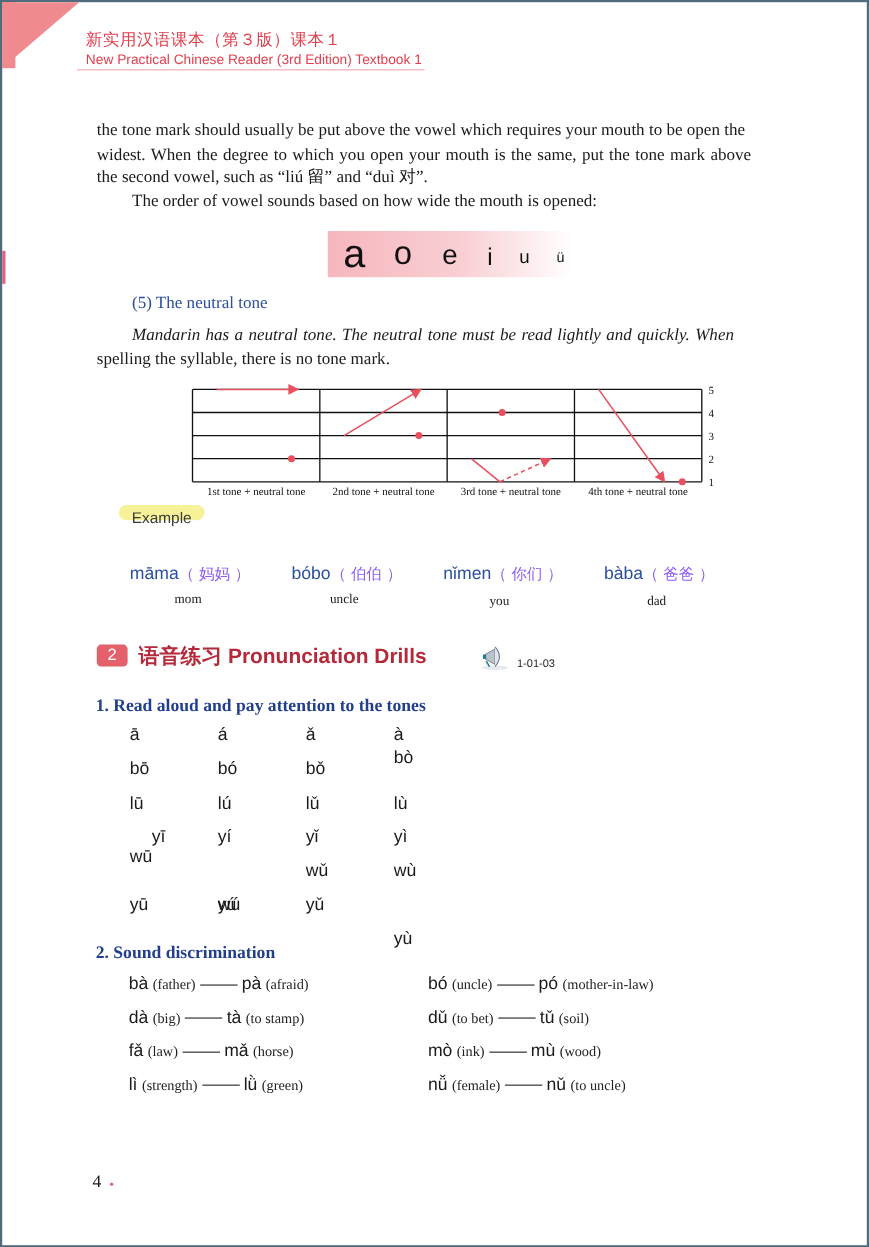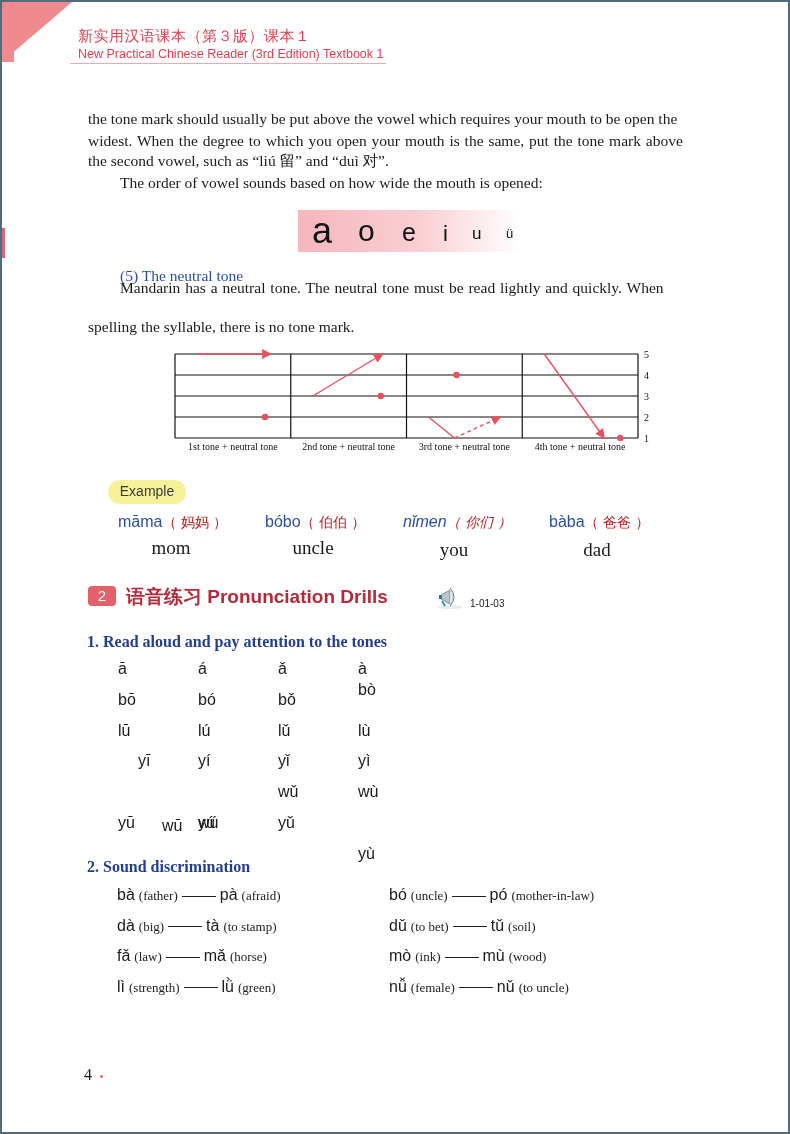--- a/index.html
+++ b/index.html
@@ -26,27 +26,27 @@
   .p { position: absolute; font-size: 15.5px; line-height: 21px; }
   .blue { color: #2b4f9e; }
 
   .vowel-box {
     position: absolute; left: 298px; top: 210px; width: 222px; height: 42px;
     background: linear-gradient(90deg, #f6b6bd 0%, #f9cfd3 55%, #ffffff 100%);
   }
   .vowel { position: absolute; font-family: "Liberation Sans", sans-serif; color: #111; top: 0; }
 
   .example-pill {
-    position: absolute; left: 108px; top: 480px; width: 78px; height: 24px; border-radius: 12px;
+    position: absolute; left: 108px; top: 459px; width: 78px; height: 14px; border-radius: 12px;
     background: #f7f29a; font-family: "Liberation Sans", sans-serif; font-size: 14px; color: #3a3a3a;
     text-align: center; line-height: 22px;
   }
   .ex-word { position: absolute; top: 513px; font-family: "Liberation Sans", sans-serif; font-size: 16px; color: #2b4f9e; white-space: nowrap; }
-  .ex-word .han { font-family: "DejaVu Sans", sans-serif; font-size: 14px; color: #b91c1c; }
-  .ex-mean { position: absolute; top: 537px; font-size: 19px; text-align: center; width: 90px; }
+  .ex-word .han { font-family: "DejaVu Sans", sans-serif; font-size: 14px; color: #8b5cf6; }
+  .ex-mean { position: absolute; top: 537px; font-size: 12px; text-align: center; width: 90px; }
 
   .sec-badge { position: absolute; left: 88px; top: 586px; width: 28px; height: 20px; border-radius: 4px; background: #e4606a; color: #fff; font-family: "Liberation Sans", sans-serif; font-size: 15px; text-align: center; line-height: 20px; }
   .sec-title { position: absolute; left: 126px; top: 584px; font-family: "Liberation Sans", sans-serif; font-weight: bold; font-size: 19px; color: #b42a3a; white-space: nowrap; }
   .audio-code { position: absolute; left: 470px; top: 598px; font-family: "Liberation Sans", sans-serif; font-size: 10px; color: #222; }
   .speaker { position: absolute; left: 436px; top: 584px; width: 28px; height: 26px; }
 
   .drill-h { position: absolute; left: 87px; font-weight: bold; font-size: 16px; color: #223f8f; }
   .syl { position: absolute; font-family: "Liberation Sans", sans-serif; font-size: 16px; color: #1a1a1a; }
 
   .pair { position: absolute; font-size: 16px; white-space: nowrap; }
@@ -76,21 +76,21 @@
 <div class="vowel-box">
   <span class="vowel" style="left:14px; font-size:36px; top:0px;">a</span>
   <span class="vowel" style="left:60px; font-size:30px; top:4px;">o</span>
   <span class="vowel" style="left:104px; font-size:25px; top:8px;">e</span>
   <span class="vowel" style="left:145px; font-size:22px; top:11px;">i</span>
   <span class="vowel" style="left:174px; font-size:17px; top:14px;">u</span>
   <span class="vowel" style="left:208px; font-size:13px; top:16px;">ü</span>
 </div>
 
 <div class="p blue" style="left:120px; top:265px;">(5) The neutral tone</div>
-<div class="p" style="left:120px; top:277px; word-spacing:1px;">Mandarin has a neutral tone. The neutral tone must be read lightly and quickly. When</div>
+<div class="p" style="left:120px; top:294px; word-spacing:1px;font-style:italic;">Mandarin has a neutral tone. The neutral tone must be read lightly and quickly. When</div>
 <div class="p" style="left:88px; top:316px;">spelling the syllable, there is no tone mark.</div>
 
 <svg id="tone-diagram" style="position:absolute; left:170px; top:348px;" width="490" height="110" viewBox="0 0 490 110">
   <defs>
     <marker id="arr" viewBox="0 0 10 10" refX="9" refY="5" markerWidth="7" markerHeight="7" orient="auto-start-reverse">
       <path d="M0,0 L10,5 L0,10 z" fill="#e8505f"></path>
     </marker>
   </defs>
   <g id="grid">
       <line x1="5" y1="90" x2="468" y2="90" stroke="#111" stroke-width="1.2"></line>
@@ -129,21 +129,21 @@
 </svg>
 
 <div class="example-pill">Example</div>
 
 <div class="ex-word" style="left:118px;"><span>māma</span><span class="han">（ 妈妈 ）</span></div>
 <div class="ex-mean" style="left:126px;">mom</div>
 
 <div class="ex-word" style="left:265px;"><span>bóbo</span><span class="han">（ 伯伯 ）</span></div>
 <div class="ex-mean" style="left:268px;">uncle</div>
 
-<div class="ex-word" style="left:403px;font-style:italic;"><span>nǐmen</span><span class="han">（ 你们 ）</span></div>
+<div class="ex-word" style="left:403px;"><span>nǐmen</span><span class="han">（ 你们 ）</span></div>
 <div class="ex-mean" style="left:409px; top:539px;">you</div>
 
 <div class="ex-word" style="left:549px;"><span>bàba</span><span class="han">（ 爸爸 ）</span></div>
 <div class="ex-mean" style="left:552px; top:539px;">dad</div>
 
 <div class="sec-badge">2</div>
 <div class="sec-title">语音练习 Pronunciation Drills</div>
 <svg class="speaker" viewBox="0 0 28 26">
   <ellipse cx="14" cy="23" rx="12" ry="2" fill="#e6eaee"></ellipse>
   <path d="M5 11 L14 6 L14 20 L5 15 Z" fill="#b9c3cc" stroke="#6b7b88" stroke-width="0.8"></path>
@@ -164,21 +164,21 @@
     <div class="syl" style="left: 278px; top: 690.8px;">bǒ</div>
     <div class="syl" style="left: 358px; top: 681px;">bò</div>
     <div class="syl" style="left: 118px; top: 721.6px;">lū</div>
     <div class="syl" style="left: 198px; top: 721.6px;">lú</div>
     <div class="syl" style="left: 278px; top: 721.6px;">lǔ</div>
     <div class="syl" style="left: 358px; top: 721.6px;">lù</div>
     <div class="syl" style="left: 118px; top: 752.4px; margin-left: 20px;">yī</div>
     <div class="syl" style="left: 198px; top: 752.4px;">yí</div>
     <div class="syl" style="left: 278px; top: 752.4px;">yǐ</div>
     <div class="syl" style="left: 358px; top: 752.4px;">yì</div>
-    <div class="syl" style="left: 118px; top: 817px; margin-left: 44px;">wū</div>
+    <div class="syl" style="left: 118px; top: 771px;">wū</div>
     <div class="syl" style="left: 198px; top: 814px;">wú</div>
     <div class="syl" style="left: 278px; top: 783.2px;">wǔ</div>
     <div class="syl" style="left: 358px; top: 783.2px;">wù</div>
     <div class="syl" style="left: 118px; top: 814px;">yū</div>
     <div class="syl" style="left: 198px; top: 814px;">yú</div>
     <div class="syl" style="left: 278px; top: 814px;">yǔ</div>
     <div class="syl" style="left: 358px; top: 814px; margin-top: 31px;">yù</div>
   </div>
 
 <div class="drill-h" style="top:858px;">2. Sound discrimination</div>

